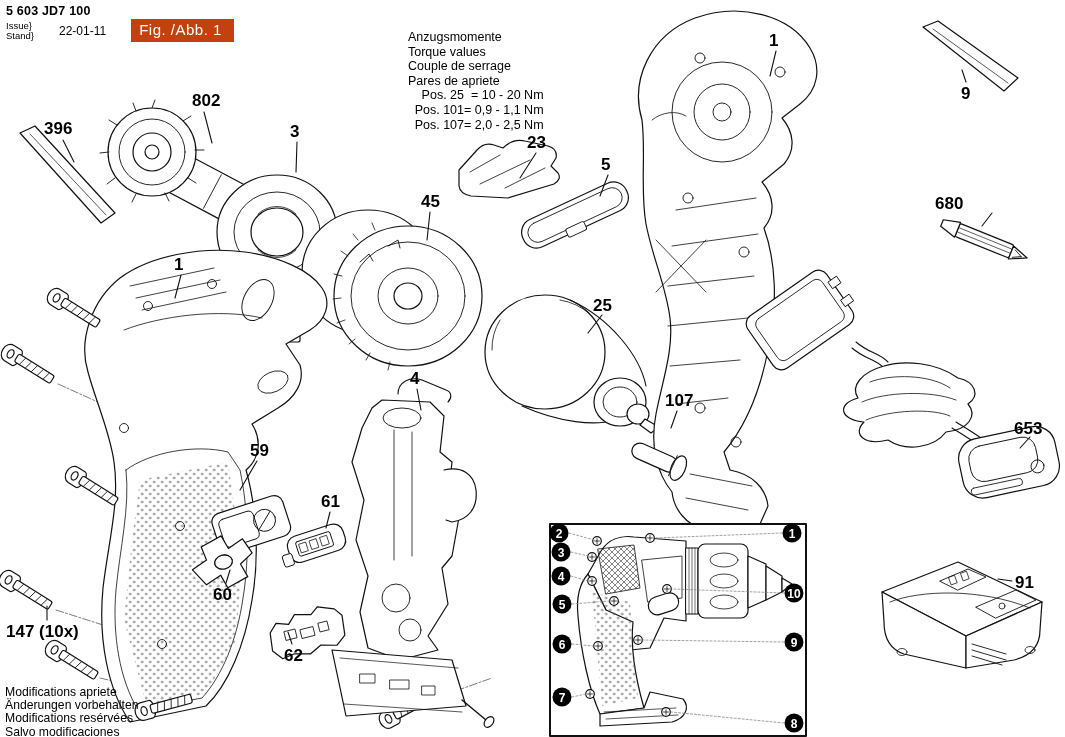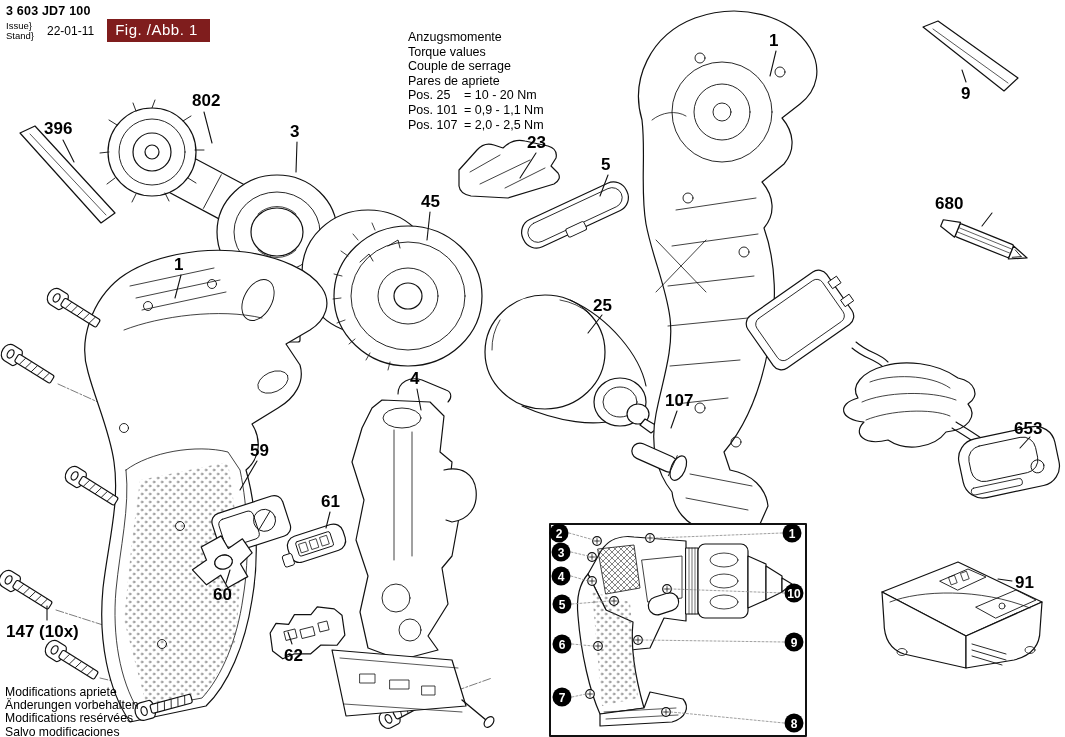--- a/index.html
+++ b/index.html
@@ -3,26 +3,26 @@
 <meta charset="utf-8">
 <style>
   html,body{margin:0;padding:0;background:#fff;}
   .canvas{
     position:relative;width:1065px;height:737px;background:#fff;overflow:hidden;
     font-family:"Liberation Sans","DejaVu Sans",sans-serif;color:#000;
   }
   svg.art{position:absolute;left:0;top:0;}
   .hdr{position:absolute;left:6px;top:4px;}
   .hdr .pn{font-size:12.5px;font-weight:700;letter-spacing:.2px;}
-  .hdr-row{display:flex;align-items:center;gap:13px;margin-top:1px;}
+  .hdr-row{display:flex;align-items:center;gap:25px;margin-top:1px;}
   .issue-stand{font-size:9.5px;line-height:10px;font-weight:400;}
   .hdr .date{font-size:12px;font-weight:400;}
-  .badge{background:#7f1d1d;color:#fff;font-size:15px;font-weight:500;padding:2px 12px 4px 8px;letter-spacing:.5px;}
+  .badge{background:#c2410c;color:#fff;font-size:15px;font-weight:500;padding:2px 12px 4px 8px;letter-spacing:.5px;}
   .torque{position:absolute;left:408px;top:6px;font-size:12.5px;line-height:14.6px;margin-top:24px;}
-  .torque .trow{display:grid;grid-template-columns:56px auto;}
+  .torque .trow{display:grid;grid-template-columns:56px auto;text-align:right;}
   .footer{position:absolute;left:5px;top:686px;font-size:12.2px;line-height:13.2px;}
   .plabel{position:absolute;font-size:17px;font-weight:700;white-space:nowrap;}
 </style>
 </head>
 <body>
 
 <div class="canvas">
 
 <svg class="art" width="1065" height="737" viewBox="0 0 1065 737" fill="none" stroke="#111" stroke-width="1.2" stroke-linejoin="round" stroke-linecap="round">
   <defs>
@@ -381,21 +381,21 @@
           </g>
       <g>
             <circle cx="794" cy="723" r="9.5"></circle>
             <text x="794" y="727.5" fill="#fff">8</text>
           </g>
     </g>
   </g>
 </svg>
 
 <div class="hdr">
-  <div class="pn">3 603 JD7 100</div>
+  <div class="pn">5 603 JD7 100</div>
   <div class="hdr-row">
     <div class="issue-stand">
       <div>Issue}</div>
       <div>Stand}</div>
     </div>
     <div class="date">22-01-11</div>
     <div class="badge">Fig. /Abb. 1</div>
   </div>
 </div>
 

